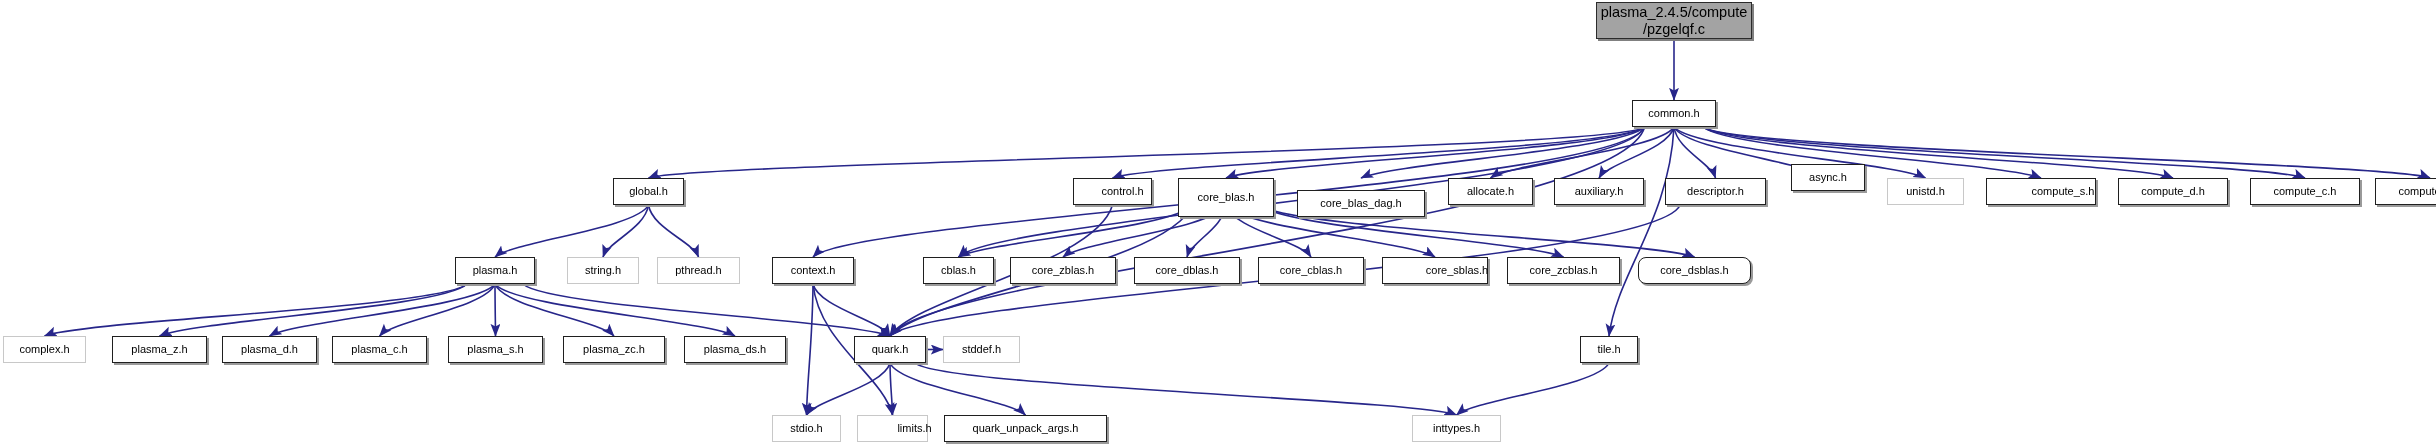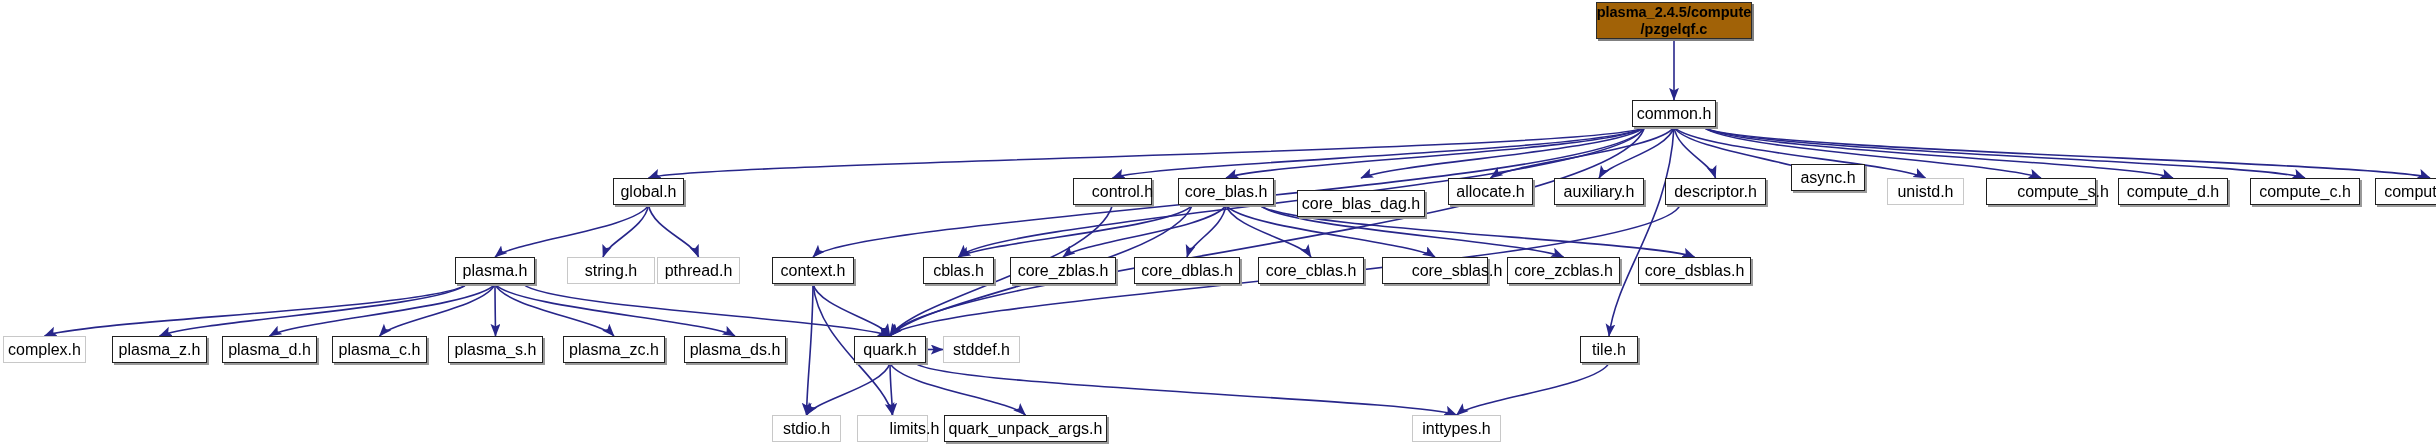--- a/index.html
+++ b/index.html
@@ -1,24 +1,24 @@
 <!DOCTYPE html>
 <html><head>
 <meta charset="utf-8">
 <style>
   html,body{margin:0;padding:0;background:#ffffff;}
   body{font-family:"Liberation Sans","DejaVu Sans",sans-serif;}
   #graph{position:relative;width:2436px;height:445px;background:#ffffff;overflow:hidden;}
   #edges{position:absolute;left:0;top:0;width:2436px;height:445px;}
   .node{position:absolute;box-sizing:border-box;display:flex;align-items:center;
         justify-content:center;text-align:center;line-height:1.12;
-        font-size:16px;color:#000000;background:#ffffff;white-space:pre-line;}
+        font-size:11px;color:#000000;background:#ffffff;white-space:pre-line;}
   .node.normal{border:1.5px solid #1f1f1f;}
   .node.system{border:1.5px solid #c8c8c8;}
-  .node.root{border:1.5px solid #2b2b2b;background:#a16207;box-shadow:2px 2px 0 0 #808080;font-weight:bold;}
+  .node.root{border:1.5px solid #2b2b2b;background:#a3a3a3;box-shadow:2px 2px 0 0 #808080;}
   .node.normal{box-shadow:2px 2px 0 0 #9a9a9a;}
 </style>
 </head>
 <body>
 
 <div id="graph">
   <svg id="edges" viewBox="0 0 2436 445" xmlns="http://www.w3.org/2000/svg">
     <defs>
       <marker id="ah" markerWidth="9" markerHeight="9" refX="7.6" refY="3.1" orient="auto" markerUnits="strokeWidth">
         <path d="M0,0 L8,3.1 L0,6.2 L1.7,3.1 z" fill="#27268a"></path>
@@ -74,42 +74,42 @@
         <path d="M915.2,363 C939.7,386.4 1418,399.4 1456.5,415" fill="none" stroke="#27268a" stroke-width="1.6" marker-end="url(#ah)"></path>
         <path d="M1609,363 C1597.2575,386.4 1474.9525,399.4 1456.5,415" fill="none" stroke="#27268a" stroke-width="1.6" marker-end="url(#ah)"></path>
       </g>
   </svg>
   <div id="nodes">
       <div class="node root" style="left: 1596px; top: 2px; width: 156px; height: 37px; font-size: 14.5px;">plasma_2.4.5/compute
 /pzgelqf.c</div>
       <div class="node normal" style="left: 1632px; top: 100px; width: 84px; height: 27px;">common.h</div>
       <div class="node normal" style="left: 613px; top: 178px; width: 71px; height: 27px;">global.h</div>
       <div class="node normal" style="left: 1073px; top: 178px; width: 79px; height: 27px; padding-left: 20px;">control.h</div>
-      <div class="node normal" style="left: 1178px; top: 178px; width: 96px; height: 27px;">core_blas.h</div>
+      <div class="node normal" style="left: 1178px; top: 178px; width: 96px; height: 39px;">core_blas.h</div>
       <div class="node normal" style="left: 1297px; top: 178px; width: 128px; height: 27px; margin-top: 12px;">core_blas_dag.h</div>
       <div class="node normal" style="left: 1448px; top: 178px; width: 85px; height: 27px;">allocate.h</div>
       <div class="node normal" style="left: 1554px; top: 178px; width: 90px; height: 27px;">auxiliary.h</div>
       <div class="node normal" style="left: 1665px; top: 178px; width: 101px; height: 27px;">descriptor.h</div>
       <div class="node normal" style="left: 1791px; top: 164px; width: 74px; height: 27px;">async.h</div>
       <div class="node system" style="left: 1887px; top: 178px; width: 77px; height: 27px;">unistd.h</div>
       <div class="node normal" style="left: 1986px; top: 178px; width: 110px; height: 27px; padding-left: 44px;">compute_s.h</div>
       <div class="node normal" style="left: 2118px; top: 178px; width: 110px; height: 27px;">compute_d.h</div>
       <div class="node normal" style="left: 2250px; top: 178px; width: 110px; height: 27px;">compute_c.h</div>
       <div class="node normal" style="left: 2375px; top: 178px; width: 110px; height: 27px;">compute_z.h</div>
       <div class="node normal" style="left: 455px; top: 257px; width: 80px; height: 27px;">plasma.h</div>
-      <div class="node system" style="left: 567px; top: 257px; width: 88px; height: 27px; text-align: center;">string.h</div>
+      <div class="node system" style="left: 567px; top: 257px; width: 72px; height: 27px; text-align: center;">string.h</div>
       <div class="node system" style="left: 657px; top: 257px; width: 83px; height: 27px;">pthread.h</div>
       <div class="node normal" style="left: 772px; top: 257px; width: 82px; height: 27px;">context.h</div>
       <div class="node normal" style="left: 923px; top: 257px; width: 71px; height: 27px;">cblas.h</div>
       <div class="node normal" style="left: 1010px; top: 257px; width: 106px; height: 27px;">core_zblas.h</div>
       <div class="node normal" style="left: 1134px; top: 257px; width: 106px; height: 27px;">core_dblas.h</div>
       <div class="node normal" style="left: 1258px; top: 257px; width: 106px; height: 27px;">core_cblas.h</div>
       <div class="node normal" style="left: 1382px; top: 257px; width: 106px; height: 27px; padding-left: 44px;">core_sblas.h</div>
       <div class="node normal" style="left: 1507px; top: 257px; width: 113px; height: 27px;">core_zcblas.h</div>
-      <div class="node normal" style="left: 1638px; top: 257px; width: 113px; height: 27px;">core_dsblas.h</div>
+      <div class="node normal" style="left: 1638px; top: 257px; width: 113px; height: 27px; border-radius: 8px;">core_dsblas.h</div>
       <div class="node system" style="left: 3px; top: 336px; width: 83px; height: 27px;">complex.h</div>
       <div class="node normal" style="left: 112px; top: 336px; width: 95px; height: 27px;">plasma_z.h</div>
       <div class="node normal" style="left: 222px; top: 336px; width: 95px; height: 27px;">plasma_d.h</div>
       <div class="node normal" style="left: 332px; top: 336px; width: 95px; height: 27px;">plasma_c.h</div>
       <div class="node normal" style="left: 448px; top: 336px; width: 95px; height: 27px;">plasma_s.h</div>
       <div class="node normal" style="left: 563px; top: 336px; width: 102px; height: 27px;">plasma_zc.h</div>
       <div class="node normal" style="left: 684px; top: 336px; width: 102px; height: 27px;">plasma_ds.h</div>
       <div class="node normal" style="left: 854px; top: 336px; width: 72px; height: 27px;">quark.h</div>
       <div class="node system" style="left: 943px; top: 336px; width: 77px; height: 27px;">stddef.h</div>
       <div class="node normal" style="left: 1580px; top: 336px; width: 58px; height: 27px;">tile.h</div>

